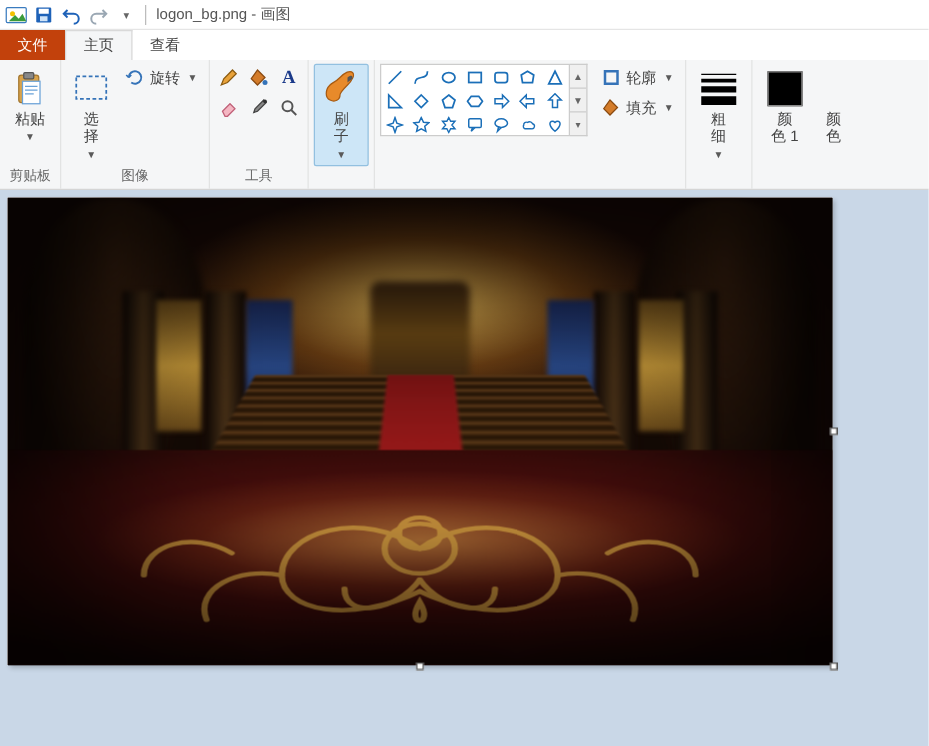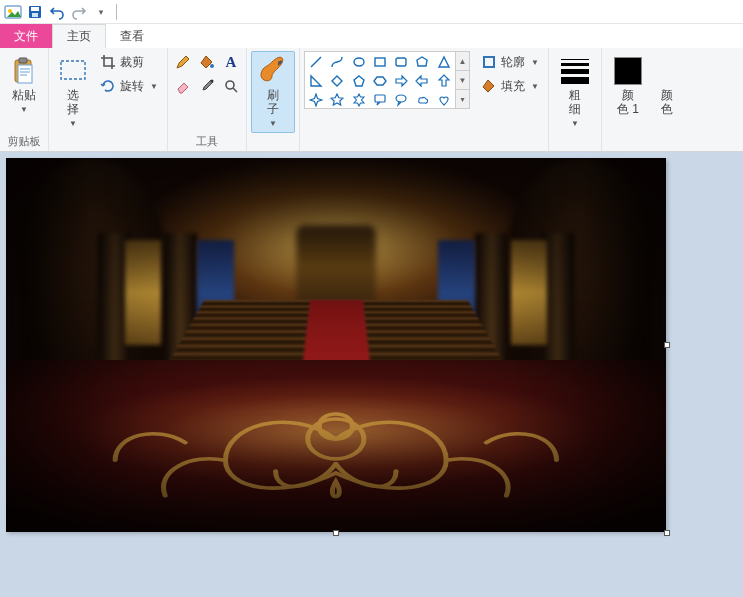--- a/index.html
+++ b/index.html
@@ -8,21 +8,21 @@
 
 .titlebar { height: 24px; background: #fff; display: flex; align-items: center; padding: 0 2px; border-bottom: 1px solid #e5e5e5; }
 .qat { display: flex; align-items: center; gap: 0; }
 .qat-item { width: 22px; height: 22px; display: flex; align-items: center; justify-content: center; cursor: pointer; }
 .app-icon { width: 18px; height: 18px; }
 .titlebar-sep { width: 1px; height: 16px; background: #bcbcbc; margin: 0 4px; }
 .title-text { color: #555; padding-left: 4px; }
 
 
 .tabs { height: 24px; display: flex; align-items: stretch; background: #fff; }
-.tab-file { background: #ec4899; color: #fff; padding: 0 14px; display: flex; align-items: center; cursor: pointer; }
+.tab-file { background: #c2410c; color: #fff; padding: 0 14px; display: flex; align-items: center; cursor: pointer; }
 .tab { padding: 0 14px; display: flex; align-items: center; cursor: pointer; color: #444; }
 .tab.active { background: #f5f6f7; border: 1px solid #d9d9d9; border-bottom: none; }
 
 
 .ribbon { height: 104px; background: #f5f6f7; border-bottom: 1px solid #d5d5d5; display: flex; }
 .group { border-right: 1px solid #e2e3e3; display: flex; flex-direction: column; padding: 3px 4px 1px 4px; }
 .group-body { flex: 1; display: flex; align-items: flex-start; gap: 2px; }
 .group-label { text-align: center; color: #666; height: 16px; line-height: 14px; font-size: 11px; }
 
 .big-btn { display: flex; flex-direction: column; align-items: center; justify-content: flex-start; width: 40px; height: 82px; padding-top: 2px; cursor: pointer; border: 1px solid transparent; border-radius: 2px; }
@@ -108,20 +108,23 @@
     <div class="qat-item">
       <svg width="16" height="16" viewBox="0 0 16 16">
           <path d="M11 4 L14 7 L11 10 M14 7 H6 A4 4 0 0 0 6 15" fill="none" stroke="#9aa7b3" stroke-width="1.6"></path>
         </svg>
     </div>
     <div class="qat-item">
         <span style="font-size:9px;color:#666;">▾</span>
       </div>
   </div>
   <div class="titlebar-sep"></div>
+  <span class="title-text">
+    <span>logon_bg.png</span> - <span>画图</span>
+  </span>
 </div>
 
 <div class="tabs">
   <div class="tab-file">文件</div>
   <div class="tab active">主页</div>
   <div class="tab">查看</div>
 </div>
 
 <div class="ribbon">
 
@@ -156,37 +159,30 @@
         <div class="lbl">
             <span style="white-space:pre;">选
 择</span>
             <span class="drop-caret">▼</span>
           </div>
       </div>
       <div class="small-row">
         <div class="small-btn">
             <span class="small-icon">
               <svg width="16" height="16" viewBox="0 0 16 16">
-                <path d="M4 1v11h11M1 4h11v11" stroke="#555" stroke-width="1.6" fill="none"></path>
-              </svg>
-            </span>
-            <span>裁剪</span>
-          </div>
-        <div class="small-btn">
-            <span class="small-icon">
-              <svg width="16" height="16" viewBox="0 0 16 16">
                 <path d="M3 8a5 5 0 1 1 2 4" fill="none" stroke="#3573b8" stroke-width="1.6"></path>
                 <path d="M3 8l-2-2m2 2l2-2" stroke="#3573b8" stroke-width="1.4"></path>
               </svg>
             </span>
             <span>旋转</span>
             <span class="drop-caret" style="margin-left:2px;">▼</span>
           </div>
       </div>
     </div>
+    <div class="group-label">图像</div>
   </div>
 
   <div class="group">
     <div class="group-body">
       <div class="tool-grid">
         <div class="tool-cell">
             <svg width="16" height="16" viewBox="0 0 16 16">
               <path d="M2 14l2-5 7-7 3 3-7 7-5 2z" fill="#e8a23a" stroke="#8a5a10"></path>
             </svg>
           </div>

